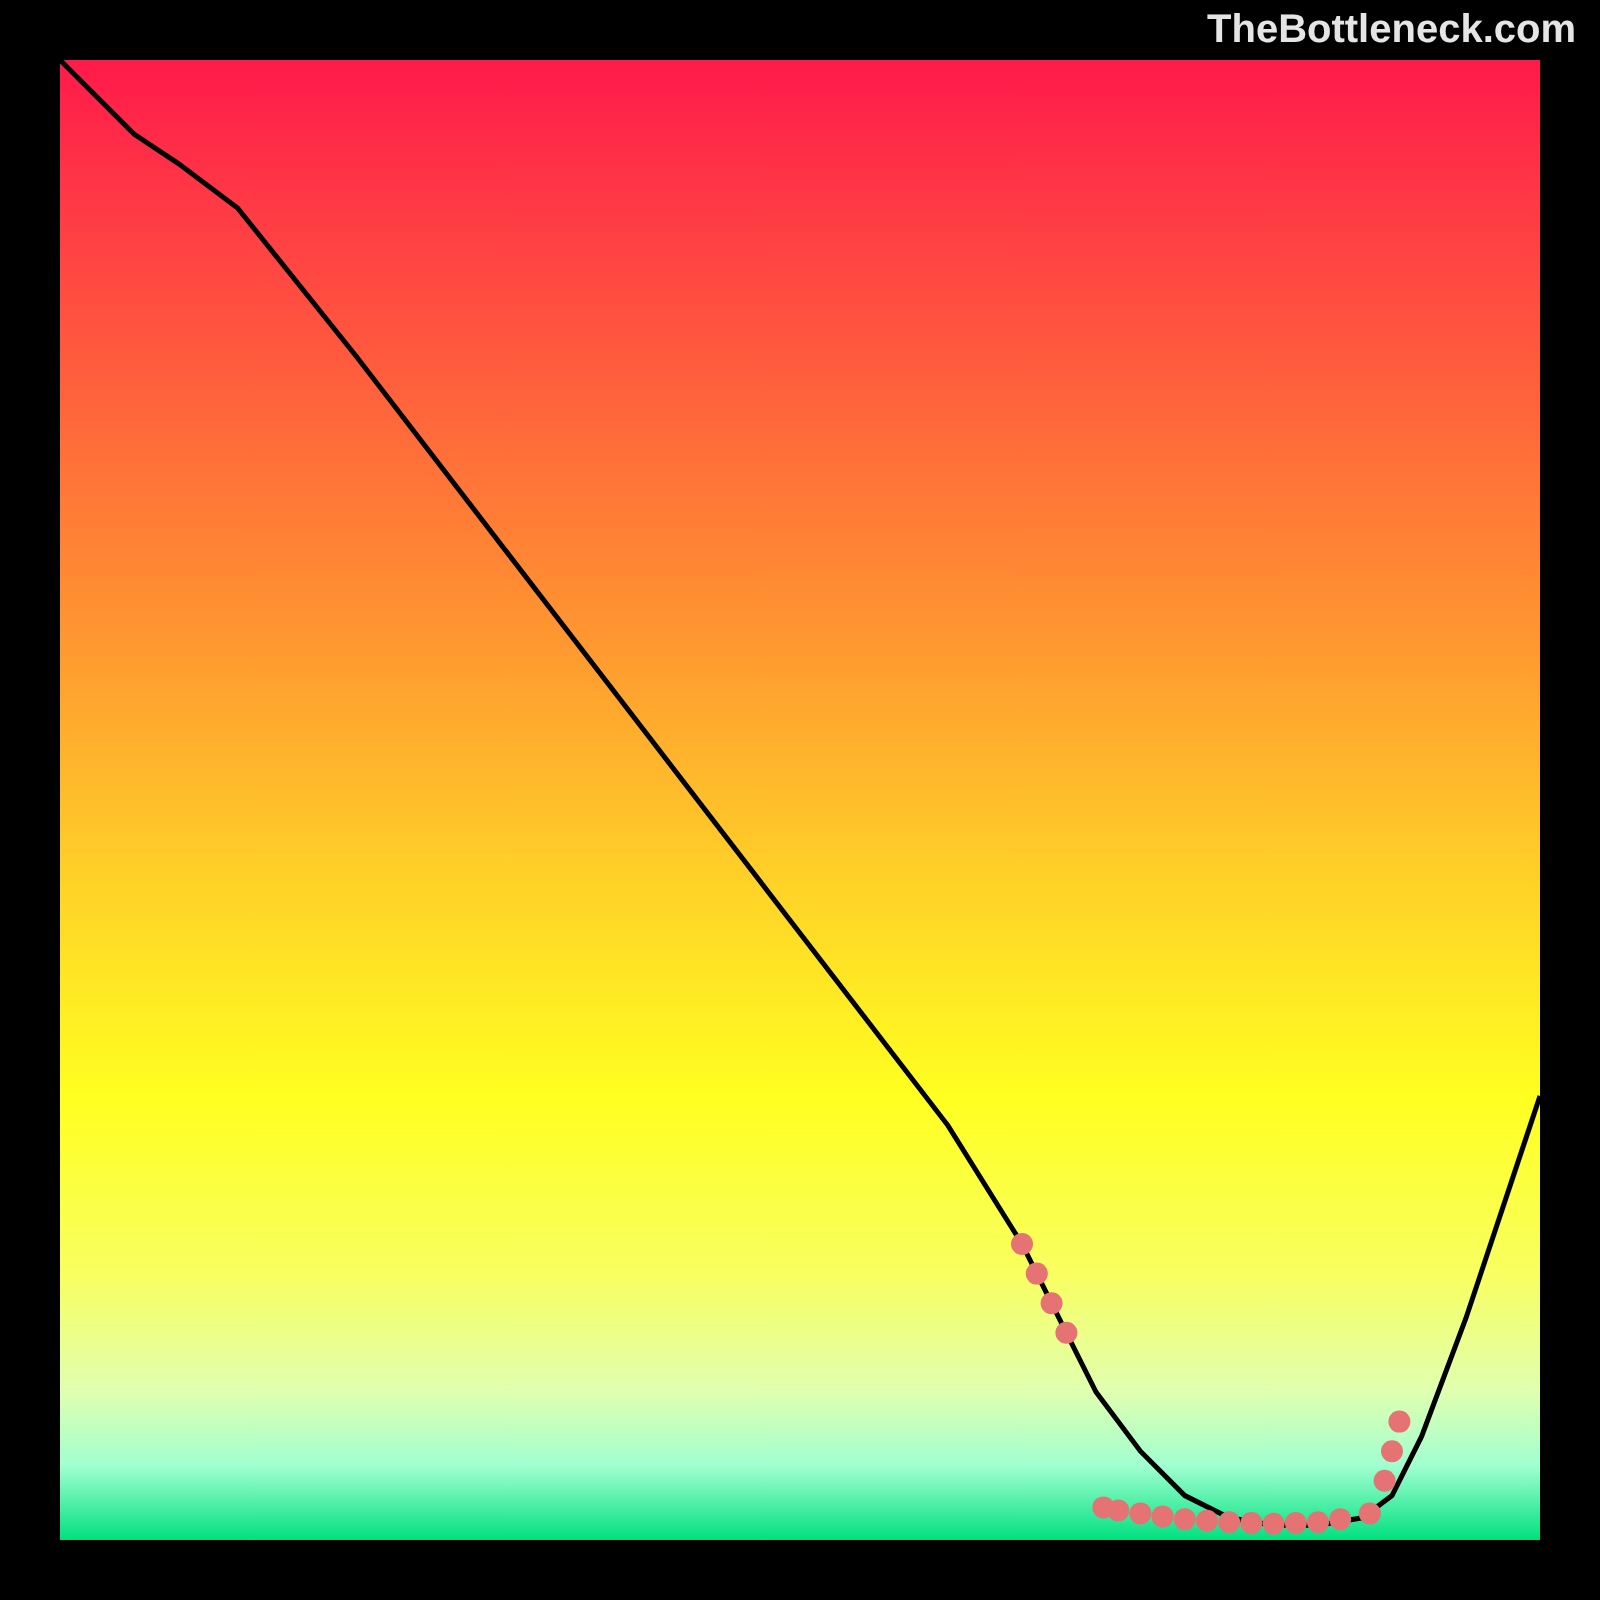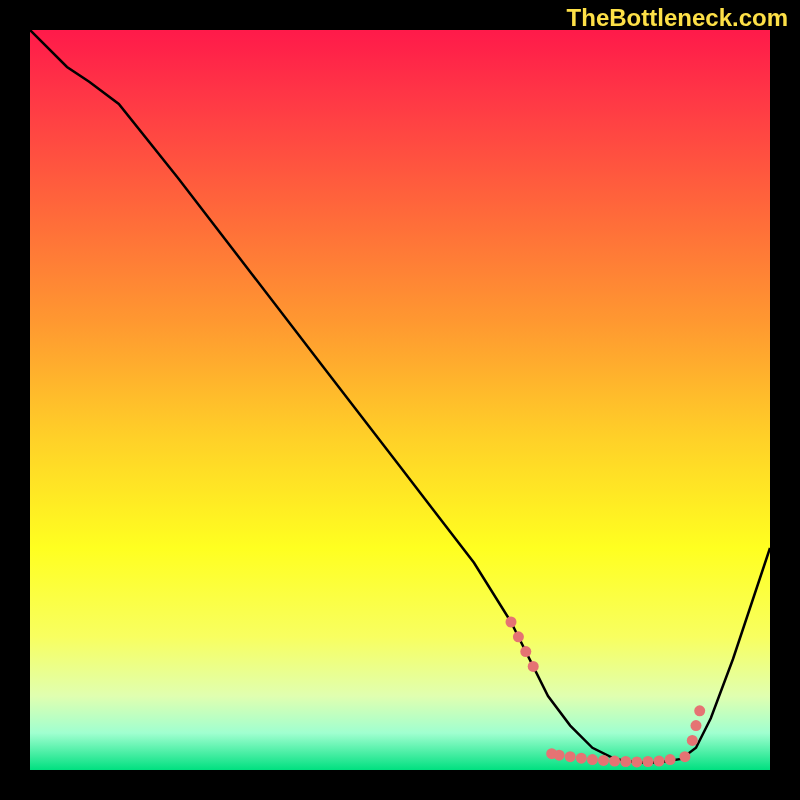--- a/index.html
+++ b/index.html
@@ -8,22 +8,22 @@
     background: #000;
     width: 800px;
     height: 800px;
     position: relative;
     font-family: Arial, sans-serif;
   }
   .attribution {
     position: absolute;
     top: 4px;
     right: 12px;
-    color: #fde047;
-    font-size: 24px;
+    color: #e5e5e5;
+    font-size: 20px;
     font-weight: bold;
     margin-left: 10px;
   }
   .plot-area {
     position: absolute;
     left: 30px;
     top: 30px;
     width: 740px;
     height: 740px;
   }

